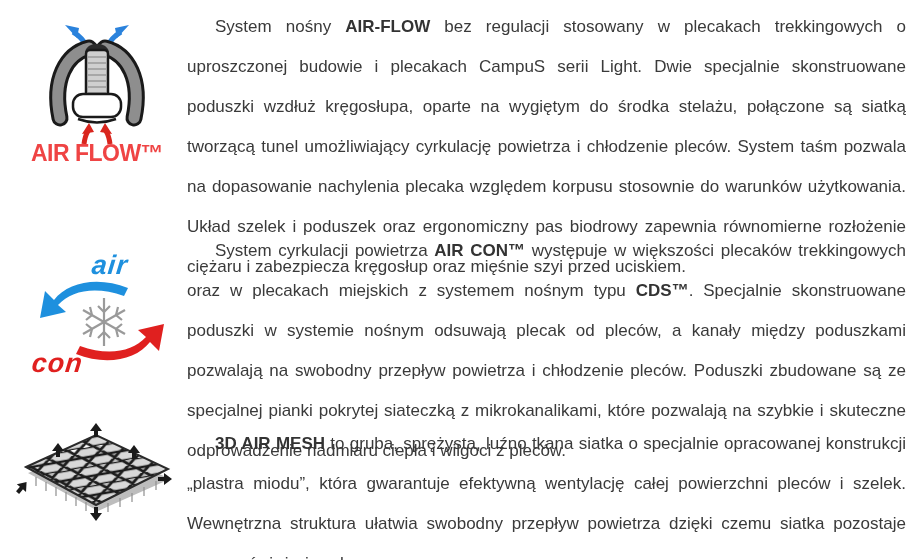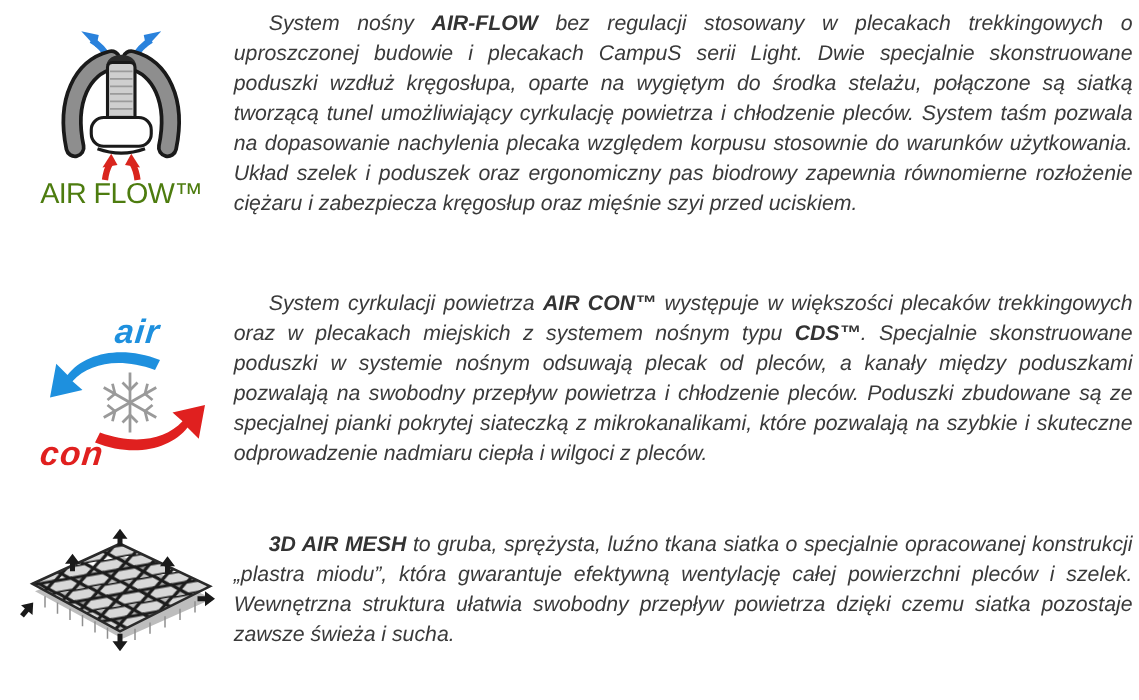--- a/index.html
+++ b/index.html
@@ -9,36 +9,35 @@
     background:#ffffff;
     font-family:"Liberation Sans", sans-serif;
     overflow:hidden;
   }
   .para{
     position:absolute;
     left:187px;
     width:719px;
     margin:0;
     font-size:17px;
-    line-height:24px;
+    line-height:40px;
     color:#3a3a3a;
     text-align:justify;
     text-align-last:left;
     text-indent:28px;
-    font-style:italic;
   }
   .para b{font-weight:bold;color:#333;}
   .logo-col{position:absolute;}
   
   .airflow-logo{left:22px;top:24px;width:150px;text-align:center;}
   .airflow-label{
     margin-top:-10px;
     font-size:23px;
-    font-weight:normal;
-    color:#4d7c0f;
+    font-weight:bold;
+    color:#ef4444;
     letter-spacing:-0.5px;
     white-space:nowrap;
   }
   
   .aircon-logo{left:28px;top:250px;width:148px;height:132px;}
   .aircon-word{
     position:absolute;
     font-size:27px;
     font-weight:bold;
     font-style:italic;

